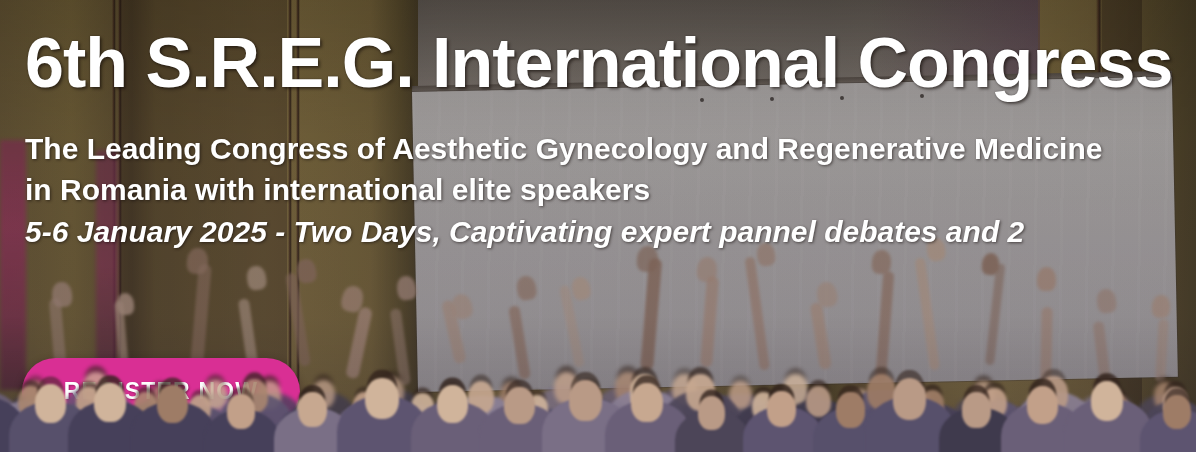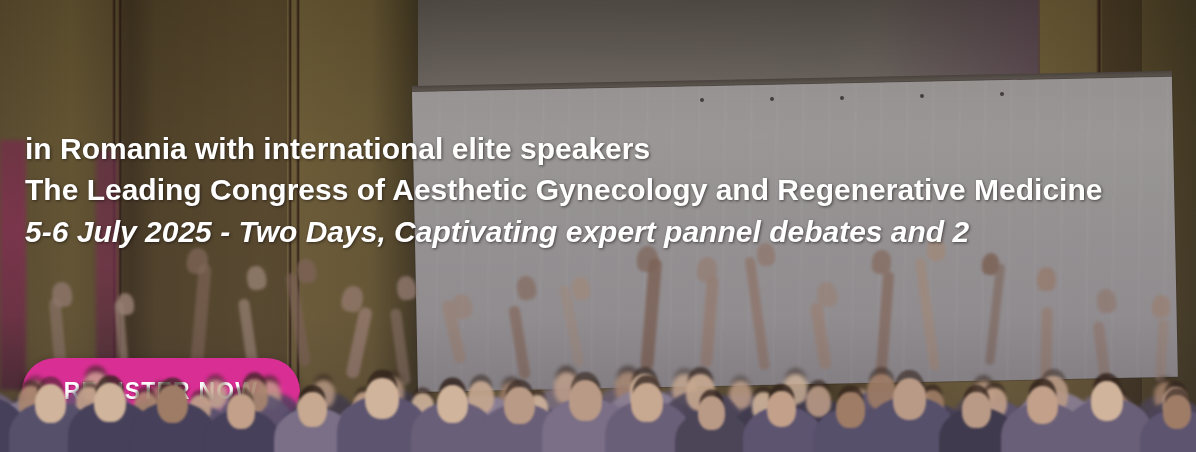--- a/index.html
+++ b/index.html
@@ -347,22 +347,23 @@
         <div class="body" style="position: absolute; left: 1140.43px; bottom: -22px; width: 75.7032px; height: 64.0566px; background: rgb(93, 84, 112); opacity: 1; filter: blur(1.1px); z-index: 12;"></div>
         <div class="head" style="position: absolute; left: 1163.43px; bottom: 23.1308px; width: 27.6608px; height: 34.3576px; background: rgb(158, 124, 102); opacity: 1; filter: blur(1.1px); z-index: 13; box-shadow: rgba(50, 35, 28, 0.67) 0px -8.15265px 0px -1.45583px;"></div>
       </div>
 
     <div class="tone"></div>
     <div class="tone2"></div>
   </div>
 
   <div class="content">
 
+    <div class="headline">6th S.R.E.G. International Congress</div>
 
     <div class="subwrap">
+      <div class="sub-line">The Leading Congress of Aesthetic Gynecology and Regenerative Medicine</div>
       <div class="sub-line">in Romania with international elite speakers</div>
-      <div class="sub-line">The Leading Congress of Aesthetic Gynecology and Regenerative Medicine</div>
-      <div class="sub-italic">5-6 July 2025 - Two Days, Captivating expert pannel debates and 2</div>
+      <div class="sub-italic">5-6 January 2025 - Two Days, Captivating expert pannel debates and 2</div>
     </div>
 
     <button class="cta">REGISTER NOW</button>
   </div>
 </div>
 
 </body></html>

